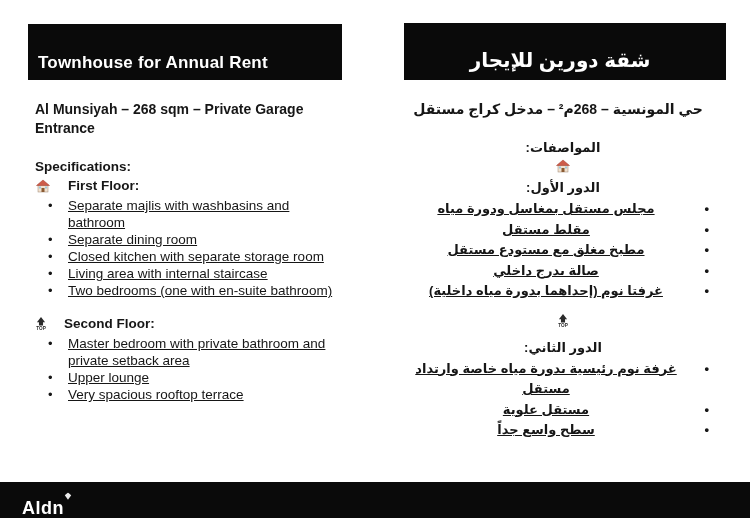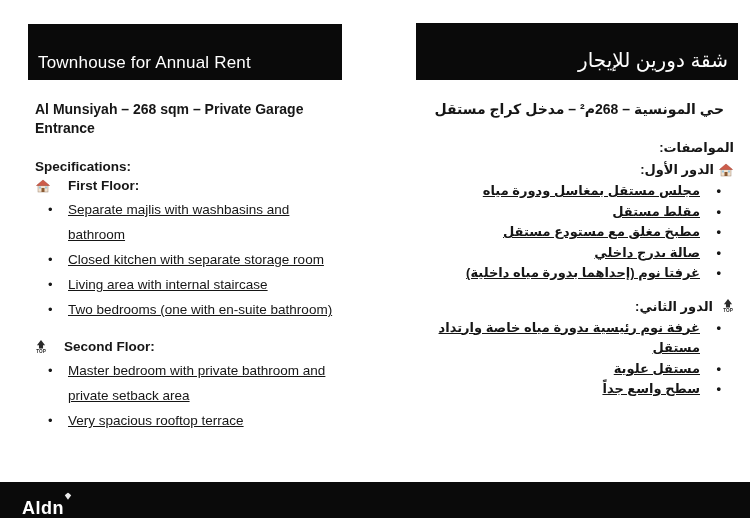--- a/index.html
+++ b/index.html
@@ -12,45 +12,45 @@
     position:relative;background:#ffffff;overflow:hidden;
     font-family:"Liberation Sans","DejaVu Sans",sans-serif;
     color:var(--text_color);
   }
   .col{position:absolute;}
   
   .col-en{left:28px;top:24px;width:314px;}
   .banner{background:var(--banner_bg);display:flex;align-items:center;}
   .col-en .banner{height:56px;}
   .banner h1{
-    color:var(--title_color);font-weight:normal;padding:0 10px;margin-top:21px;
+    color:var(--title_color);font-weight:bold;padding:0 10px;margin-top:21px;
   }
   .col-en .banner h1{font-size:17px;letter-spacing:.2px;}
   .subtitle{
     margin:20px 0 0 7px;font-weight:bold;font-size:14px;line-height:19px;width:300px;
   }
   .specs{margin:20px 0 3px 7px;font-size:13.5px;line-height:18px;}
   .spec-label{font-weight:bold;}
   .floor-head{display:flex;align-items:center;gap:17px;font-weight:bold;margin-top:1px;}
   .floor-head.second{margin-top:16px;}
   .icon{display:inline-flex;align-items:center;flex:0 0 auto;}
   ul.blist{list-style:none;margin:2px 0 0 -7px;text-decoration:underline;}
   .col-en ul.blist li{
-    position:relative;padding-left:40px;line-height:25px;width:315px;
+    position:relative;padding-left:40px;line-height:17px;width:315px;
   }
   .col-en ul.blist li::before{
     content:"\2022";position:absolute;left:20px;top:0;font-size:13px;
   }
   
-  .col-ar{left:416px;top:23px;width:322px;direction:rtl;text-align:right;font-weight:bold;}
+  .col-ar{left:404px;top:23px;width:322px;direction:rtl;text-align:center;font-weight:bold;}
   .col-ar .banner{height:57px;justify-content:flex-start;}
   .col-ar .banner h1{font-size:20px;width:100%;padding:0 10px 4px 0;}
   .col-ar .subtitle{margin:20px 14px 0 0;font-size:14px;width:auto;}
   .col-ar .specs{margin:18px 4px 0 0;font-size:13px;line-height:21px;}
-  .col-ar .floor-head{gap:4px;}
+  .col-ar .floor-head{gap:4px;flex-direction:column;}
   .col-ar .floor-head.second{margin-top:12px;gap:9px;}
   .col-ar ul.blist{margin:1px -4px 0 0;}
   .col-ar ul.blist li{
     position:relative;padding-right:38px;line-height:20.5px;
   }
   .col-ar ul.blist li::before{
     content:"\2022";position:absolute;right:17px;top:0;font-size:13px;
   }
   
   .footer{
@@ -85,36 +85,38 @@
             <polygon points="3,13 16,2 29,13" fill="#cd5c4a" stroke="#a33d2e" stroke-width="1"></polygon>
             <rect x="13" y="18" width="6" height="8" fill="#8a5a33"></rect>
             <rect x="8" y="15" width="4" height="4" fill="#9cc7e0"></rect>
             <rect x="20" y="15" width="4" height="4" fill="#9cc7e0"></rect>
           </svg>
         </span>
         <span>First Floor:</span>
       </div>
       <ul class="blist">
         <li>Separate majlis with washbasins and bathroom</li>
+        <li>Separate dining room</li>
         <li>Closed kitchen with separate storage room</li>
         <li>Living area with internal staircase</li>
         <li>Two bedrooms (one with en-suite bathroom)</li>
       </ul>
 
       <div class="floor-head second">
         <span class="icon">
           <svg width="12" height="14" viewBox="0 0 20 24" aria-hidden="true">
             <path d="M10 0 L17 9 H13.5 V14.5 H6.5 V9 H3 Z" fill="#2b2b2b"></path>
             <text x="10" y="23" font-size="8" font-weight="bold" text-anchor="middle" fill="#2b2b2b" font-family="Liberation Sans, sans-serif">TOP</text>
           </svg>
         </span>
         <span>Second Floor:</span>
       </div>
       <ul class="blist">
         <li>Master bedroom with private bathroom and private setback area</li>
+        <li>Upper lounge</li>
         <li>Very spacious rooftop terrace</li>
       </ul>
     </div>
   </section>
 
   <section class="col col-ar" dir="rtl" lang="ar">
     <header class="banner">
       <h1>شقة دورين للإيجار</h1>
     </header>
 

